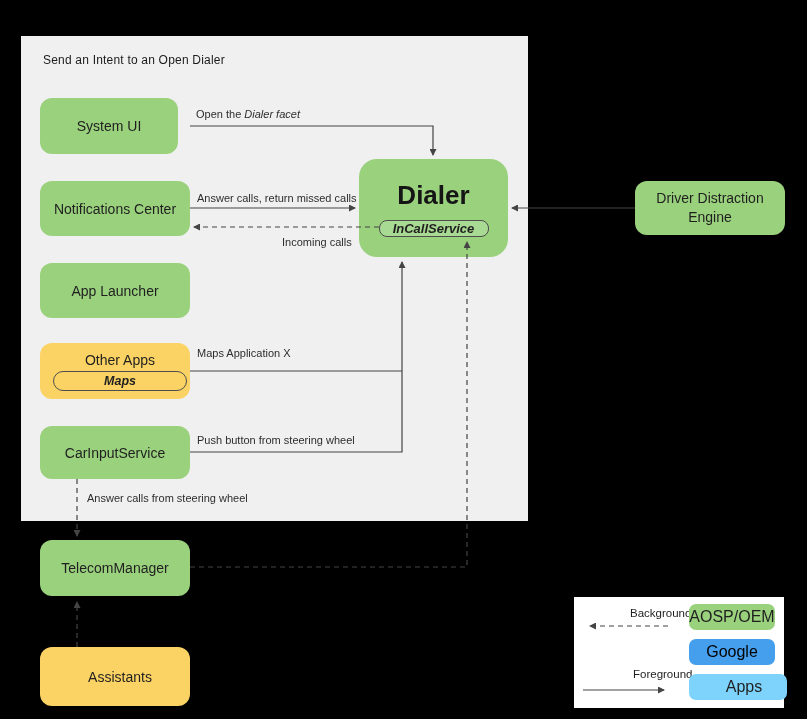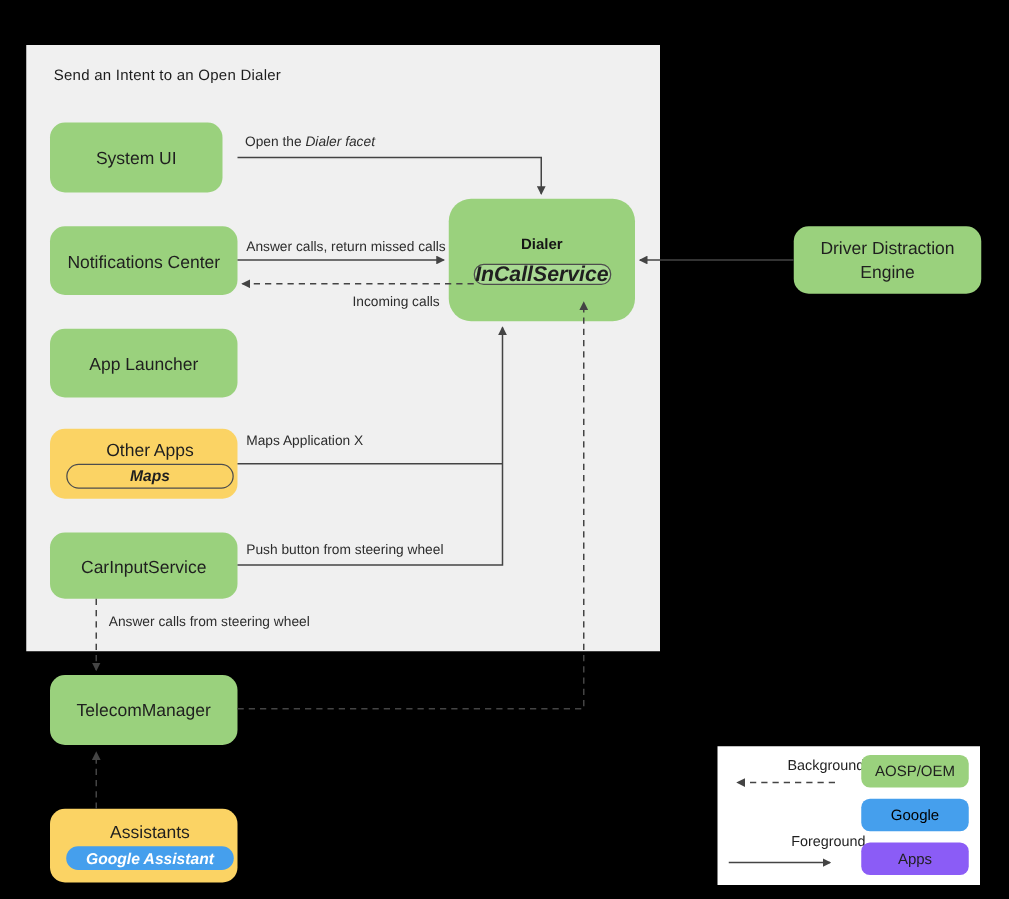--- a/index.html
+++ b/index.html
@@ -30,28 +30,28 @@
   .node.yellow{background:#fbd364;padding-left:10px;}
   #n-system-ui{left:40px;top:98px;width:138px;height:56px;}
   #n-notifications{left:40px;top:181px;width:150px;height:55px;}
   #n-app-launcher{left:40px;top:263px;width:150px;height:55px;}
   #n-other-apps{left:40px;top:343px;width:150px;height:56px;}
   #n-car-input{left:40px;top:426px;width:150px;height:53px;}
   #n-telecom{left:40px;top:540px;width:150px;height:56px;}
   #n-assistants{left:40px;top:647px;width:150px;height:59px;}
   #n-dialer{left:359px;top:159px;width:149px;height:98px;border-radius:18px;}
   #n-dde{left:635px;top:181px;width:150px;height:54px;padding:0 14px;line-height:1.35;}
-  .dialer-title{font-size:12px;font-weight:bold;color:#151515;}
+  .dialer-title{font-size:26px;font-weight:bold;color:#151515;}
   
   .pill{
     border:1.3px solid #4d4d4d;border-radius:10px;
     display:flex;align-items:center;justify-content:center;
     font-style:italic;font-weight:600;box-sizing:border-box;
   }
-  #incall-pill{width:110px;height:17px;background:#a9da93;font-size:17px;margin-top:9px;border-radius:8px;}
+  #incall-pill{width:110px;height:17px;background:#a9da93;font-size:13px;margin-top:9px;border-radius:8px;}
   #maps-pill{width:134px;height:20px;background:#fbd364;font-size:12.5px;margin-top:3px;}
   #ga-pill{width:134px;height:19px;background:#459fed;color:#ffffff;font-size:12.5px;border:none;margin-top:4px;}
   
   svg.wires{position:absolute;left:0;top:0;pointer-events:none;}
   
   .elabel{position:absolute;font-size:11px;color:#2d2d2d;white-space:nowrap;}
   #lbl-facet{left:196px;top:108px;}
   #lbl-answer{left:197px;top:192px;}
   #lbl-incoming{left:282px;top:236px;}
   #lbl-openx{left:197px;top:347px;}
@@ -62,25 +62,25 @@
   .legend{
     position:absolute;left:574px;top:597px;width:210px;height:111px;
     background:#ffffff;
   }
   .legend .ltext{position:absolute;font-size:11.5px;color:#1f1f1f;}
   #legend-bg-label{left:24px;top:10px;padding-left:32px;}
   #legend-fg-label{left:24px;top:71px;padding-left:35px;}
   .chip{
     position:absolute;left:115px;width:86px;height:26px;border-radius:7px;
     display:flex;align-items:center;justify-content:center;
-    font-size:12px;color:#1f1f1f;
+    font-size:16px;color:#1f1f1f;
   }
   #chip-aosp{top:7px;background:#9ad17d;}
   #chip-google{top:42px;background:#459fed;color:#000000;}
-  #chip-apps{top:77px;background:#8b5cf6;}
+  #chip-apps{top:77px;background:#7dd3fc;padding-left:12px;}
 </style>
 </head>
 <body>
 
 <div class="panel"></div>
 <div class="title">Send an Intent to an Open Dialer</div>
 
 <div class="node" id="n-system-ui">
   <span>System UI</span>
 </div>
@@ -95,21 +95,20 @@
   <span class="pill" id="maps-pill">Maps</span>
 </div>
 <div class="node" id="n-car-input">
   <span>CarInputService</span>
 </div>
 <div class="node" id="n-telecom">
   <span>TelecomManager</span>
 </div>
 <div class="node yellow" id="n-assistants">
   <span>Assistants</span>
-  <span class="pill" id="ga-pill">Google Assistant</span>
 </div>
 <div class="node" id="n-dialer">
   <span class="dialer-title">Dialer</span>
   <span class="pill" id="incall-pill">InCallService</span>
 </div>
 <div class="node" id="n-dde">
   <span>Driver Distraction Engine</span>
 </div>
 
 <div class="legend">

